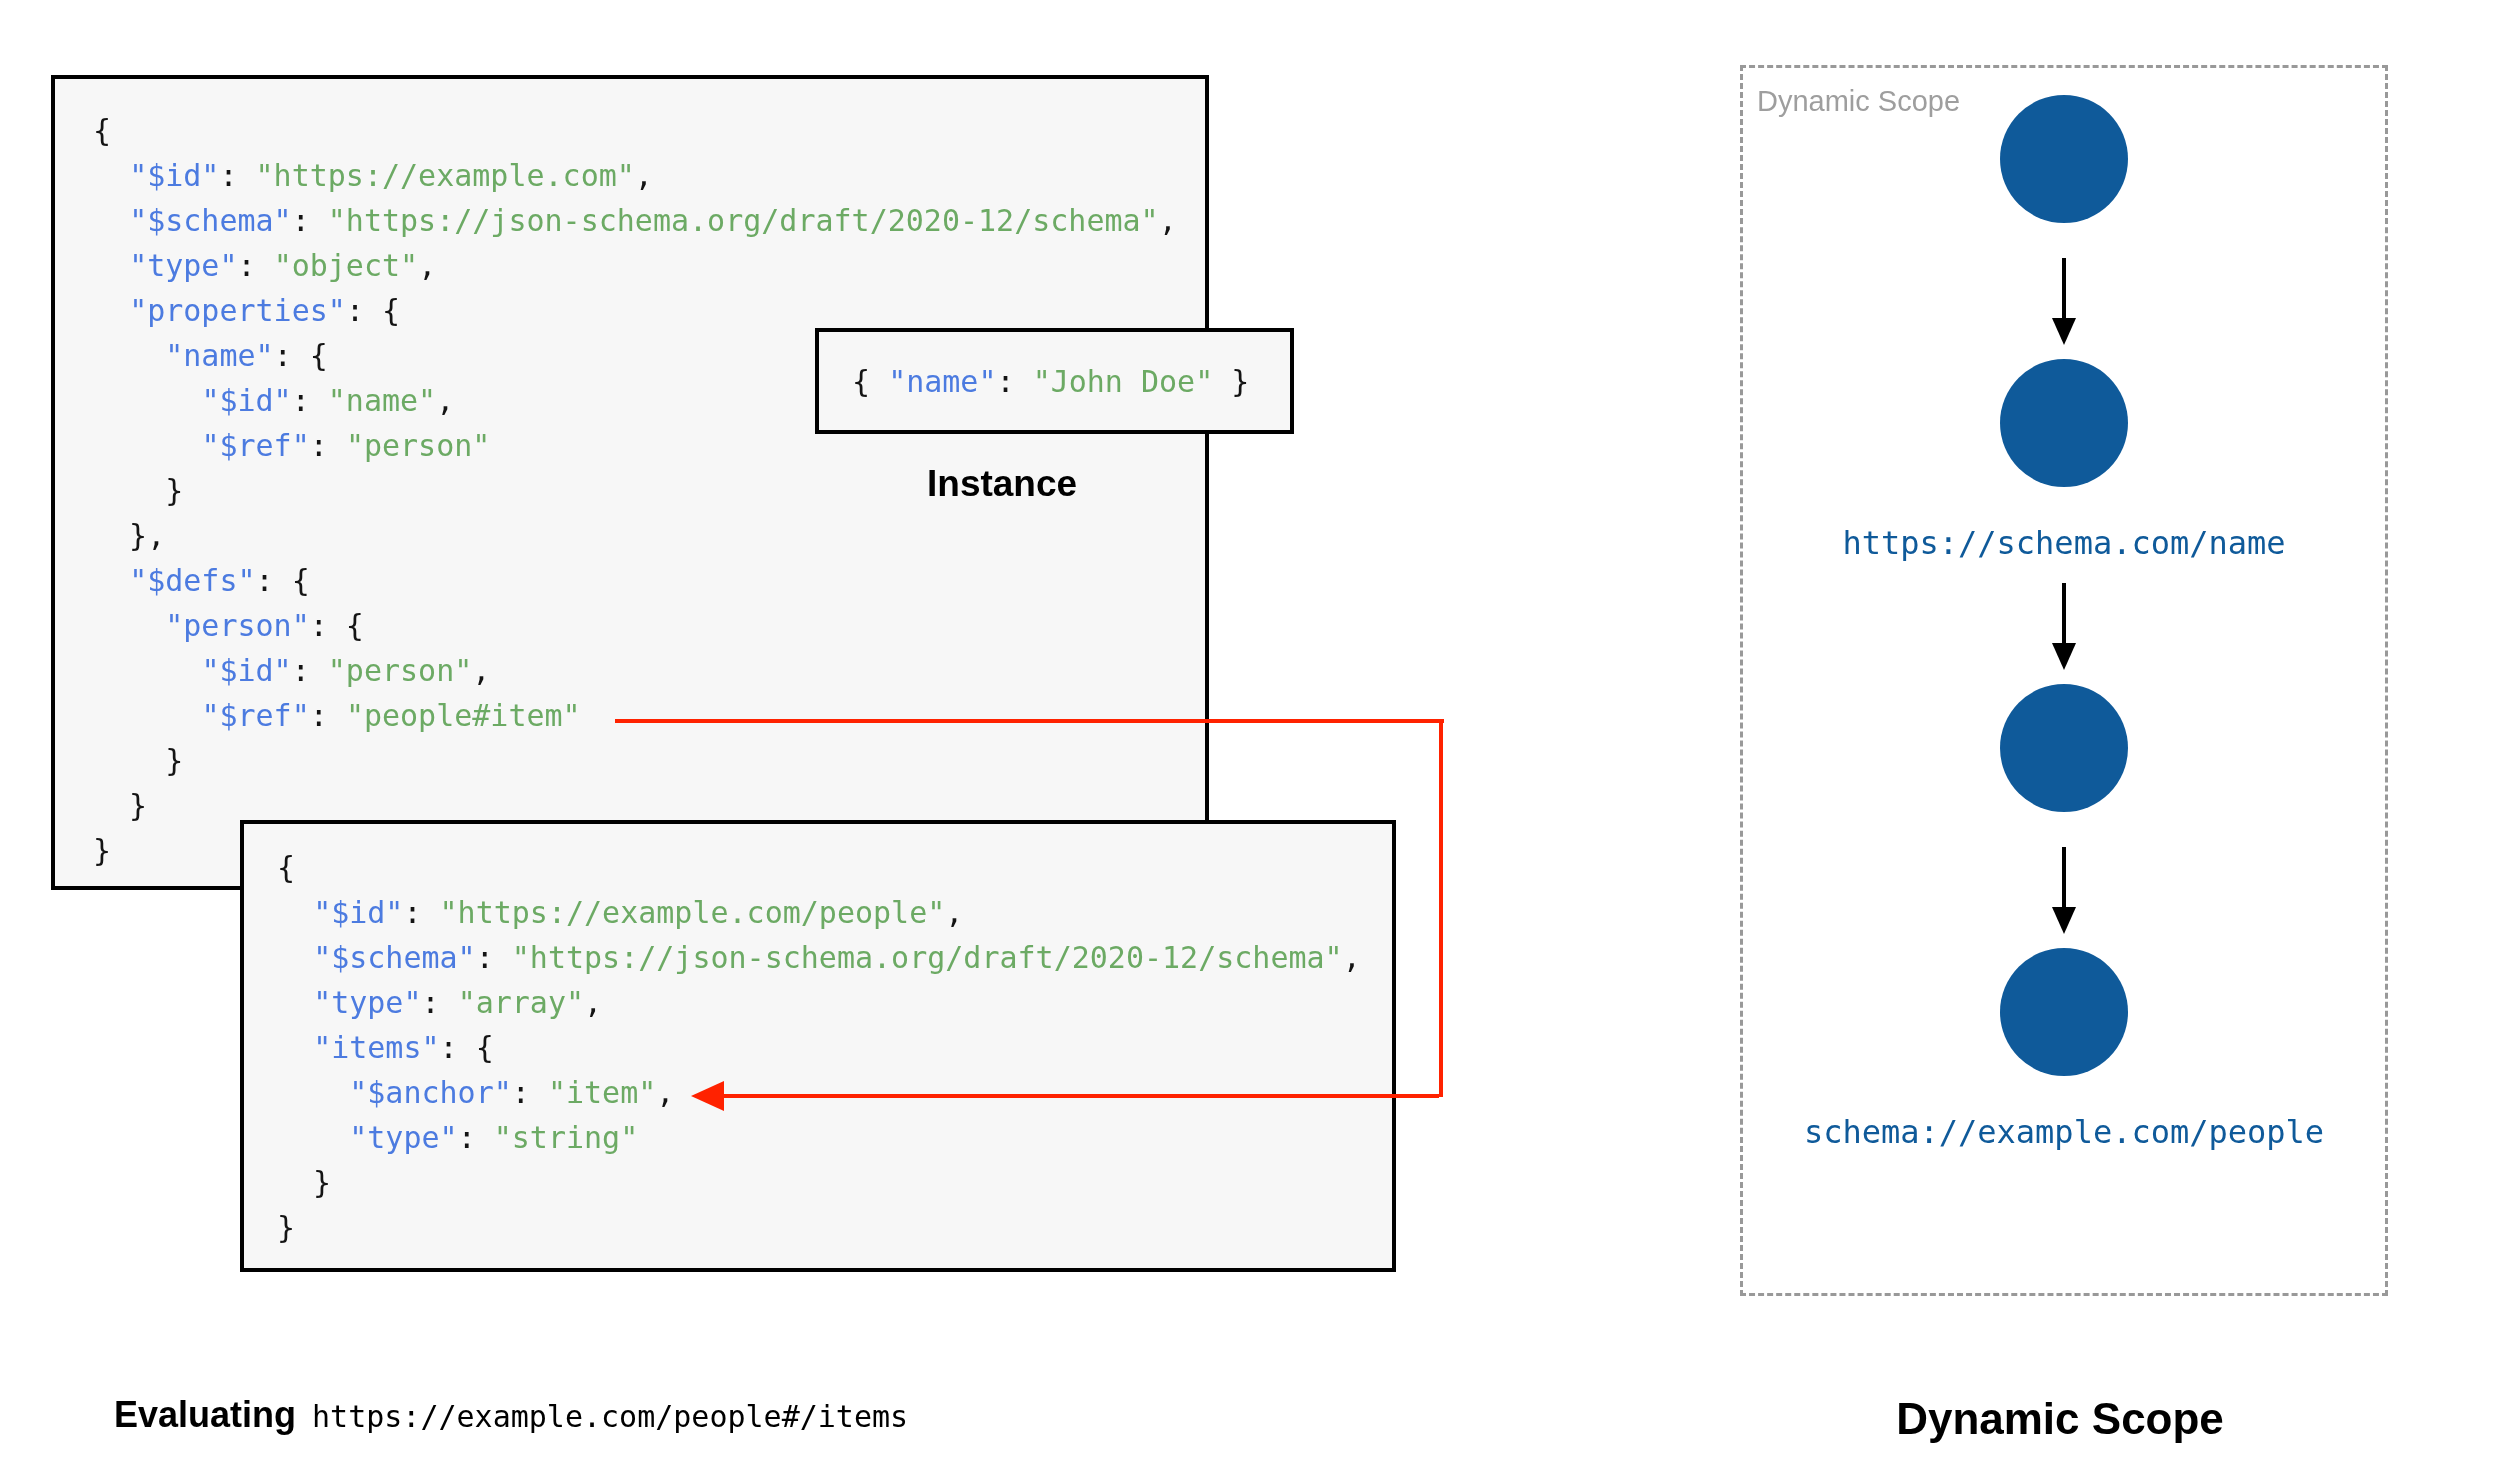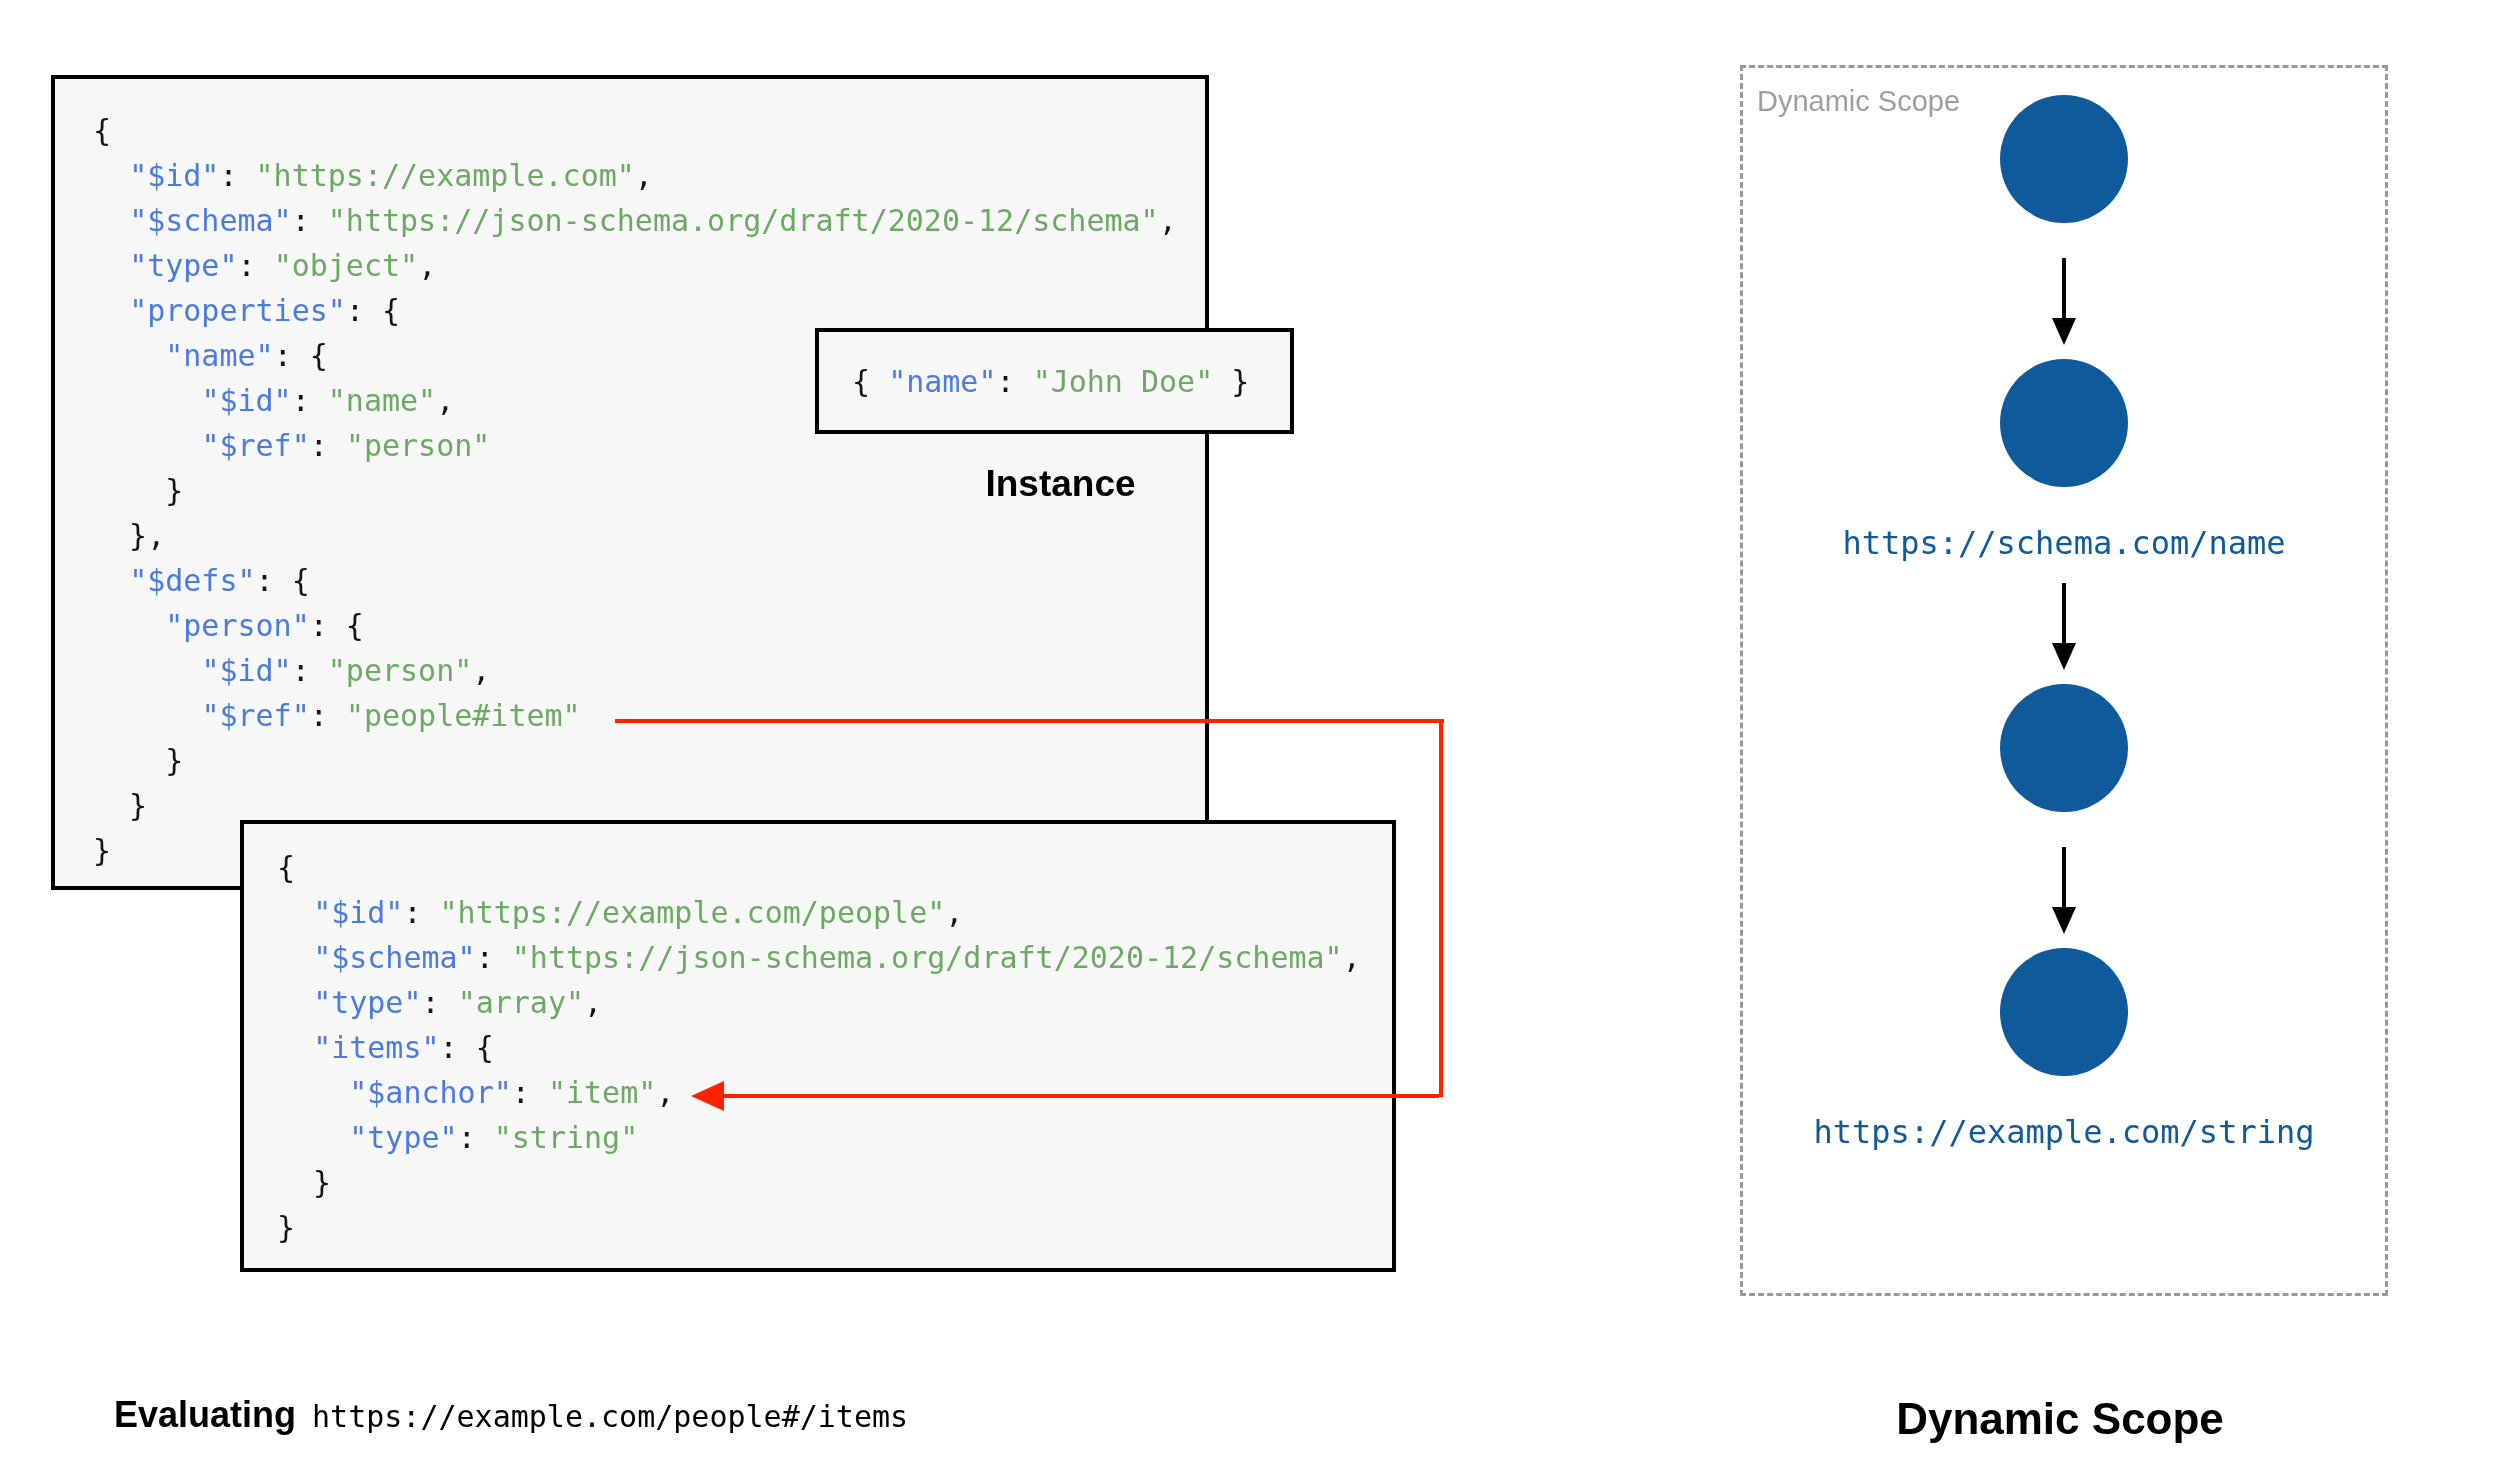--- a/index.html
+++ b/index.html
@@ -39,21 +39,20 @@
     background: var(--box-background);
     border: 4.3px solid var(--box-border);
     box-sizing: border-box;
     display: flex; align-items: center;
     z-index: 3;
   }
   #instance-box .code { padding-left: 33px; line-height: 37px; }
   #instance-label {
     position: absolute;
     left: 927px; top: 463px; width: 267px;
-    text-align: center;
     font-family: "Liberation Sans", sans-serif;
     font-weight: bold; font-size: 37px; color: #000;
     z-index: 3;
   }
 
   
   .red-seg { position: absolute; background: var(--red-arrow); z-index: 10; }
   #red-seg-top      { left: 615px; top: 719px; width: 829px; height: 4.3px; }
   #red-seg-vert     { left: 1439px; top: 719px; width: 4.3px;   height: 378px; }
   #red-seg-bottom   { left: 722px; top: 1094px; width: 717px; height: 4.3px; }
@@ -165,21 +164,21 @@
         <div class="scope-arrow">
           <div class="arrow-line"></div>
           <div class="arrow-head"></div>
         </div>
         <div class="scope-circle"></div>
         <div class="scope-arrow">
           <div class="arrow-line"></div>
           <div class="arrow-head"></div>
         </div>
         <div class="scope-circle"></div>
-        <div class="scope-label">https://example.com/string</div>
+        <div class="scope-label">schema://example.com/people</div>
       </div>
   </div>
 
   <div id="eval-caption">
     <span class="cap-bold">Evaluating</span><span class="cap-mono">https://example.com/people#/items</span>
   </div>
   <div id="scope-title">Dynamic Scope</div>
 
 </div>
 

